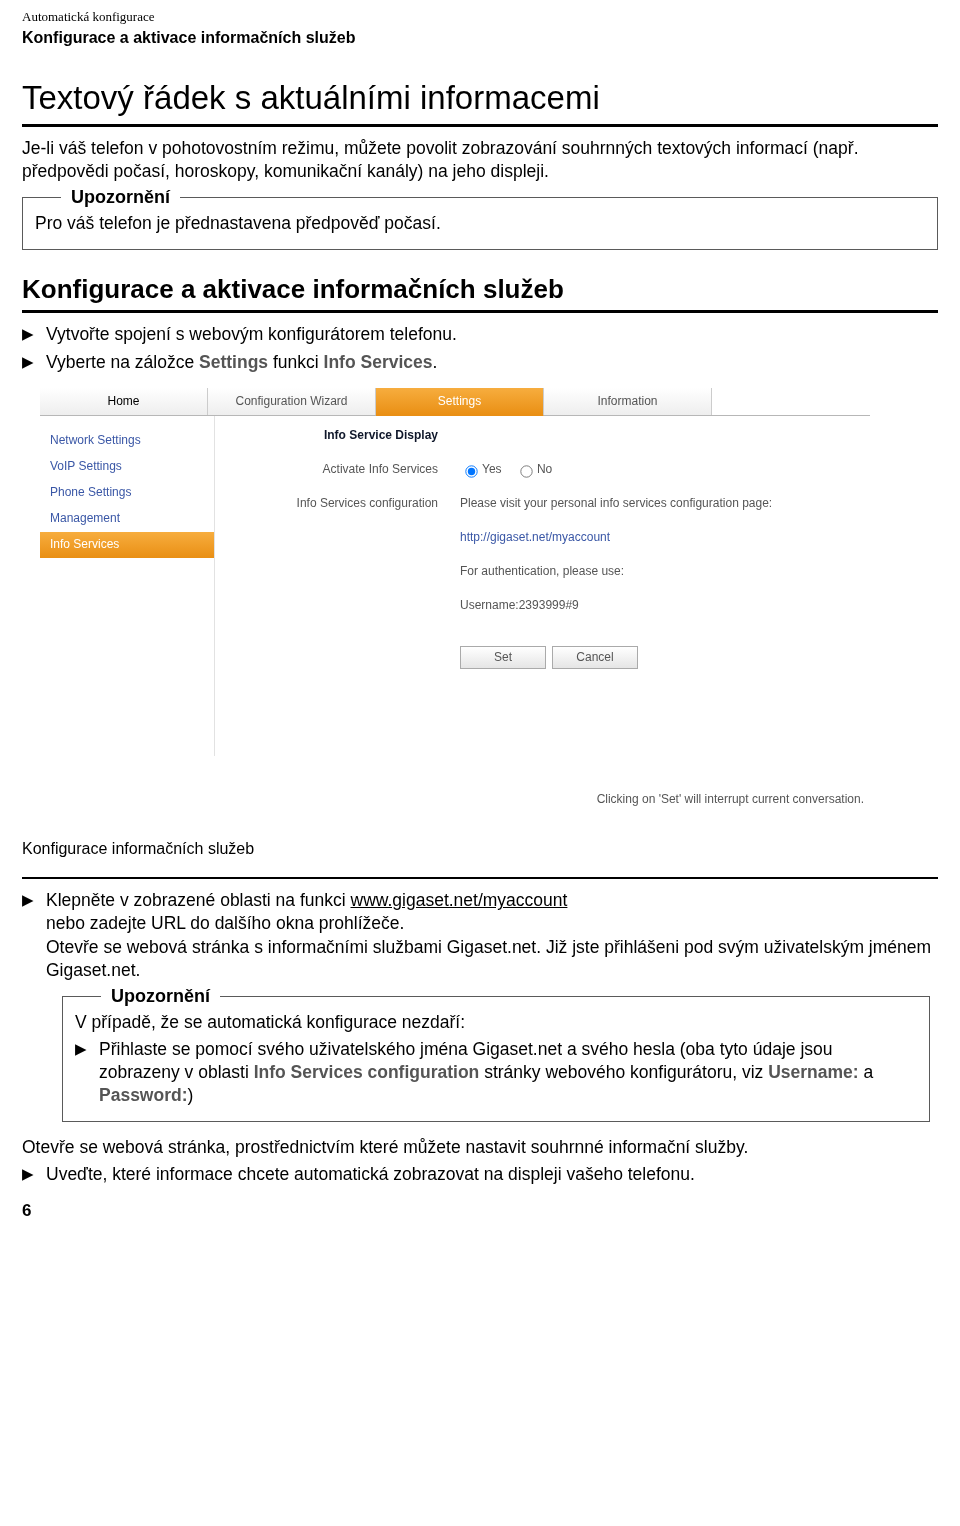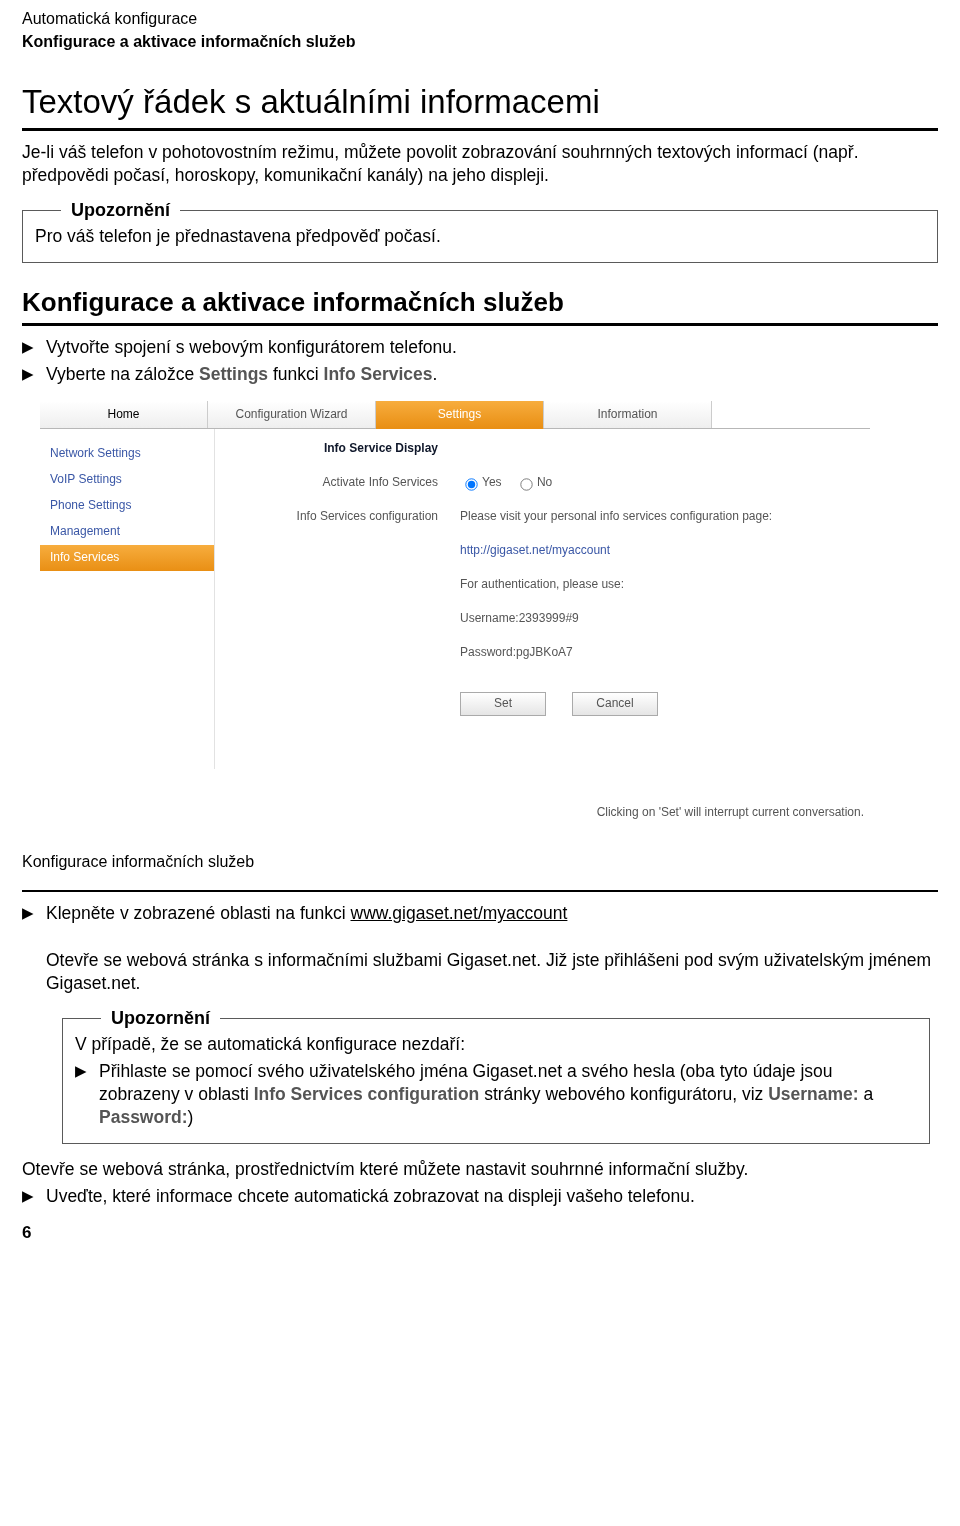--- a/index.html
+++ b/index.html
@@ -5,29 +5,29 @@
   * { box-sizing: border-box; }
   body {
     margin: 0;
     padding: 8px 22px 22px 22px;
     width: 960px;
     font-family: Arial, Helvetica, sans-serif;
     color: #000;
     background: #fff;
     line-height: 1.32;
   }
-  .small-header { font-size: 16px; }
+  .small-header { font-size: 13px; font-family: Liberation Serif, serif; }
   .small-header-bold { font-size: 16px; font-weight: bold; margin-top: 2px; }
   .h1 { font-size: 33px; font-family: Arial, Helvetica, sans-serif; margin: 28px 0 4px 0; }
   .thick-rule { border: 0; border-top: 3px solid #000; margin: 2px 0 10px 0; }
   .h2 { font-size: 26px; font-weight: bold; margin: 22px 0 4px 0; }
   .h3 { font-size: 16px; font-weight: normal; margin: 18px 0 18px 0; }
   .mid-rule { border:0; border-top: 2px solid #000; margin: 0 0 10px 0; }
   .body-text { font-size: 17.5px; margin: 4px 0; }
-  .notice-box { position: relative; border: 1px solid #5a5a5a; padding: 10px 12px 10px 12px; margin: 23px 0 14px 0; }
+  .notice-box { position: relative; border: 1px solid #5a5a5a; padding: 10px 12px 10px 12px; margin: 14px 0 14px 0; }
   .notice-legend {
     position: absolute;
     top: -12px; left: 38px;
     background: #fff; padding: 0 10px;
     font-size: 18px; font-weight: bold;
   }
   .notice-box.indented { margin-left: 40px; margin-right: 8px; }
   .step { display: flex; gap: 10px; margin: 4px 0; font-size: 17.5px; }
   .step .marker { flex: 0 0 14px; font-size: 15px; line-height: 1.4; }
   .step .txt { flex: 1; }
@@ -92,21 +92,21 @@
     text-align: right;
     padding-right: 22px;
     display:flex; flex-direction:column; gap: 18px;
     color:#555;
   }
   .labelcol .lab.first { font-weight: bold; color:#0f172a; }
   .valcol { flex: 1; display:flex; flex-direction:column; gap: 18px; color:#555; }
   .radioline input[type=radio]{ margin-right:4px; vertical-align:middle; transform:scale(0.95); }
   .smallt { color:#555; font-size:12px; }
   .cfg-link { color:#3a57a6; }
-  .btnrow { display:flex; gap:26px; margin-top: 14px; padding-left: 0; }
+  .btnrow { display:flex; gap:6px; margin-top: 14px; padding-left: 0; }
   .btnui {
     width: 86px;
     padding: 3px 0;
     text-align:center;
     background: linear-gradient(#fff,#e5e5e5);
     border: 1px solid #aaa;
     font-size: 12px;
     color:#555;
   }
   .footnote { padding: 36px 6px 12px 0; text-align:right; color:#555; font-size:12px; }
@@ -165,39 +165,38 @@
         <div class="smallt">&nbsp;</div>
         <div class="radioline">
           <label><input type="radio" checked="" style=""><span>Yes</span></label>
           &nbsp;&nbsp;
           <label><input type="radio" style=""><span>No</span></label>
         </div>
         <div class="smallt">Please visit your personal info services configuration page:</div>
         <div class="smallt cfg-link">http://gigaset.net/myaccount</div>
         <div class="smallt">For authentication, please use:</div>
         <div class="smallt">Username:2393999#9</div>
-        <div class="smallt">Password:pgJBKoA7</div>
         <div class="btnrow">
           <div class="btnui">Set</div>
           <div class="btnui">Cancel</div>
         </div>
       </div>
     </div>
   </div>
   <div class="footnote">Clicking on 'Set' will interrupt current conversation.</div>
 </div>
 
 <div class="h3">Konfigurace informačních služeb</div>
 <hr class="mid-rule">
 
 <div class="step">
   <span class="marker">▶</span>
   <span class="txt">
     <span>Klepněte v zobrazené oblasti na funkci </span><a class="link">www.gigaset.net/myaccount</a><br>
-    <br>
+    <span>nebo zadejte URL do dalšího okna prohlížeče.</span><br>
     <span>Otevře se webová stránka s informačními službami Gigaset.net. Již jste přihlášeni pod svým uživatelským jménem Gigaset.net.</span>
   </span>
 </div>
 
 <div class="notice-box indented">
   <span class="notice-legend">Upozornění</span>
   <div class="body-text">V případě, že se automatická konfigurace nezdaří:</div>
   <div class="step" style="margin-top:4px">
     <span class="marker">▶</span>
     <span class="txt">

